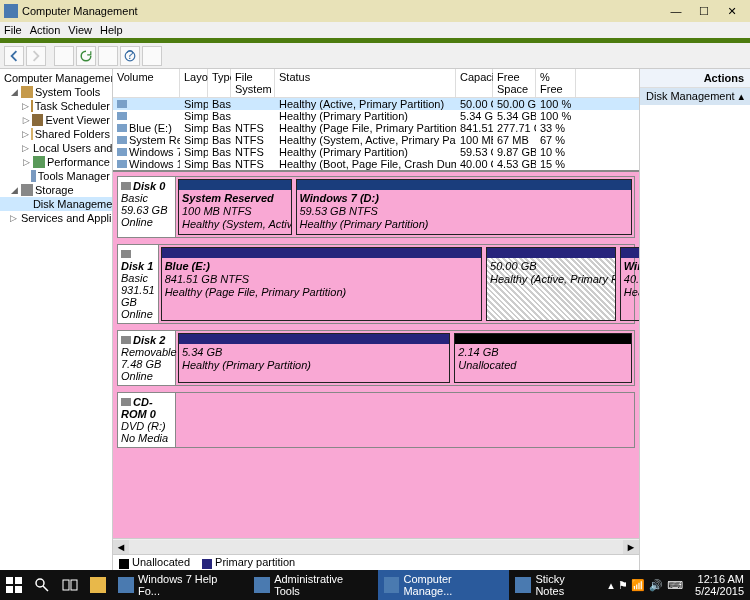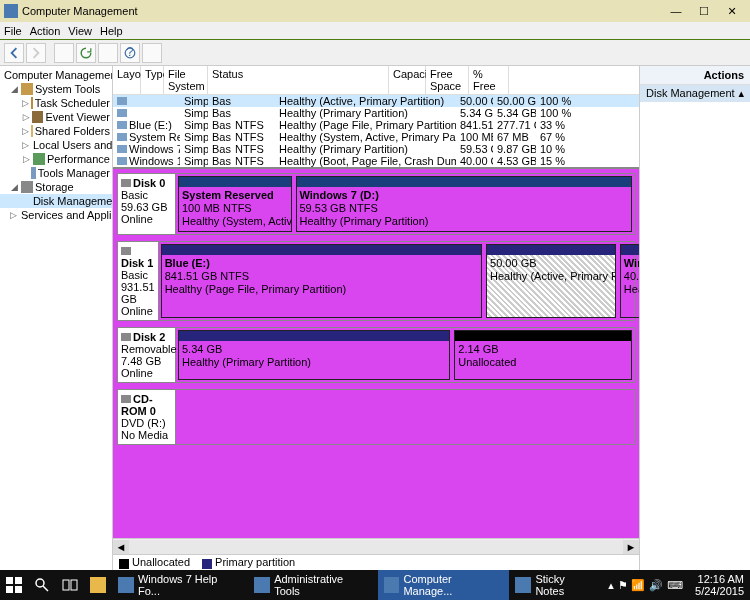--- a/index.html
+++ b/index.html
@@ -1,21 +1,21 @@
 <!DOCTYPE html>
 <html><head>
 <meta charset="utf-8">
 <style>
 * { box-sizing: border-box; margin: 0; padding: 0; font-family: "Segoe UI", Tahoma, sans-serif; font-size: 11px; }
 body { width: 750px; height: 600px; background: #d4cfa8; overflow: hidden; display: flex; flex-direction: column; }
 .titlebar { height: 22px; background: #e8e2b8; display: flex; align-items: center; padding: 0 4px; }
 .titlebar .icon { width: 14px; height: 14px; background: #4a7ab0; margin-right: 4px; }
 .titlebar .title { flex: 1; }
 .titlebar .wbtn { width: 28px; height: 18px; text-align: center; line-height: 18px; cursor: pointer; }
-.menubar { height: 18px; background: #f0f0f0; display: flex; align-items: center; padding: 8px 4px; gap: 8px; border-bottom: 1px solid #4d7c0f;}
+.menubar { height: 18px; background: #f0f0f0; display: flex; align-items: center; padding: 8px 4px; gap: 8px; border-bottom: 5px solid #4d7c0f;}
 .menubar span { cursor: pointer; }
 .toolbar { height: 26px; background: #f0f0f0; display: flex; align-items: center; padding: 0 4px; gap: 2px; border-bottom: 1px solid #ccc;}
 .tbtn { width: 20px; height: 20px; border: 1px solid #ccc; background: #fafafa; display:flex; align-items:center; justify-content:center; cursor:pointer;}
 .tbtn svg { width:12px; height:12px; }
 .main { flex: 1; display: flex; background: #fff; min-height: 0; }
 .tree { width: 113px; border-right: 1px solid #ccc; background: #fff; overflow: hidden; padding: 2px 0;}
 .tree .node { white-space: nowrap; padding: 1px 2px; cursor:pointer; display:flex; align-items:center; gap:2px;}
 .tree .node.sel { background: #cce8ff; }
 .tree .ind1 { padding-left: 10px; }
 .tree .ind2 { padding-left: 22px; }
@@ -23,21 +23,21 @@
 .tree .ticon { width:12px; height:12px; display:inline-block; }
 .center { flex: 1; display: flex; flex-direction: column; min-width: 0; border-right: 1px solid #ccc;}
 .vol-list { border-bottom: 2px solid #888; }
 .vol-head { display: flex; background: #fff; border-bottom: 1px solid #ddd; }
 .vol-head div { padding: 2px 4px; border-right: 1px solid #ddd; background:#fff; }
 .vol-row { display: flex; }
 .vol-row div { padding: 0 4px; white-space: nowrap; overflow: hidden; }
 .vol-row.sel { background: #cce8ff; }
 .c-vol{width:67px} .c-lay{width:28px} .c-typ{width:23px} .c-fs{width:44px} .c-st{width:181px} .c-cap{width:37px} .c-free{width:43px} .c-pct{width:40px}
 .c-vol-h{width:67px} .c-lay-h{width:28px} .c-typ-h{width:23px} .c-fs-h{width:44px} .c-st-h{width:181px} .c-cap-h{width:37px} .c-free-h{width:43px} .c-pct-h{width:40px}
-.disk-area { flex:1; overflow:auto; background:#d946ef; padding:4px;}
+.disk-area { flex:1; overflow:auto; background:#f9a8d4; padding:4px;font-style:italic;}
 .disk-row { display:flex; margin-bottom:6px; border:1px solid #888;}
 .disk-info { width:58px; padding:3px; border-right:1px solid #888; background:#fff; font-size:10px;}
 .disk-info .dname{font-weight:bold;}
 .disk-parts { flex:1; display:flex;}
 .part { border:1px solid #222; margin:2px; display:flex; flex-direction:column; overflow:hidden;}
 .part .pbar { height:10px; }
 .part .pbody { padding:2px 3px; font-size:10px; line-height:1.2; overflow:hidden; white-space:nowrap;}
 .part .pname{font-weight:bold;}
 .bar-blue{background:#26247b;} .bar-navy{background:#1a3d7c;} .bar-black{background:#000;}
 .hatched{background:repeating-linear-gradient(45deg,#fff,#fff 2px,#ccc 2px,#ccc 4px);}
@@ -160,20 +160,21 @@
         <span class="tog">▷</span>
         <span class="ticon" style="background:#3a7a9a"></span>
         <span>Services and Applications</span>
       </div>
   </div>
 
   <div class="center">
 
     <div class="vol-list">
       <div class="vol-head">
+        <div class="c-vol-h">Volume</div>
         <div class="c-lay-h">Layout</div>
         <div class="c-typ-h">Type</div>
         <div class="c-fs-h">File System</div>
         <div class="c-st-h">Status</div>
         <div class="c-cap-h">Capacity</div>
         <div class="c-free-h">Free Space</div>
         <div class="c-pct-h">% Free</div>
       </div>
       <div id="vol-rows">
           <div class="vol-row sel">

